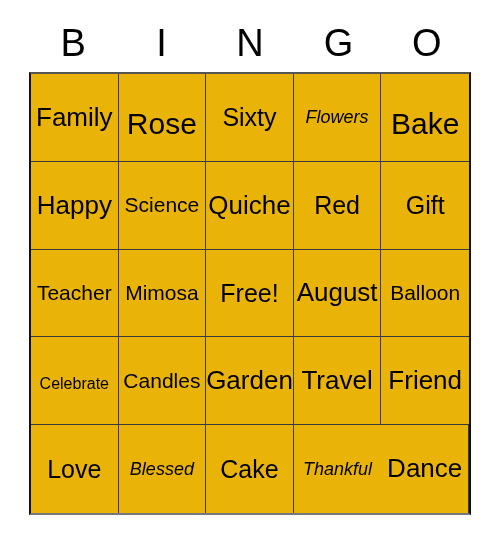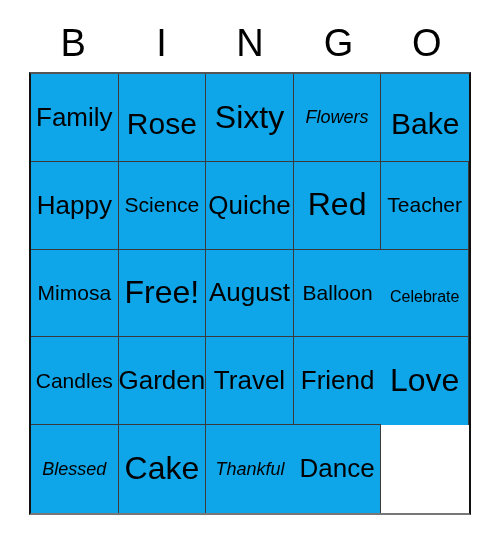--- a/index.html
+++ b/index.html
@@ -58,34 +58,34 @@
     background: #ffffff;
   }
   .cell {
     box-sizing: border-box;
     border-right: 1px solid #3a3a3a;
     border-bottom: 1px solid #3a3a3a;
     display: flex;
     align-items: center;
     justify-content: center;
     overflow: hidden;
-    background: #0ea5e9;
+    background: #eab308;
     padding: 0 8px;
   }
   .cell.col-last { border-right: none; }
   .cell.row-last { border-bottom: none; }
   .cell-text {
     display: block;
     text-align: center;
     line-height: 1.05;
     white-space: nowrap;
     color: #000000;
   }
   
-  .fs-xl   { font-size: 32px; }
+  .fs-xl   { font-size: 25px; }
   .fs-lg   { font-size: 30px; margin-top: 12px; }
   .fs-md   { font-size: 26px; }
   .fs-sm   { font-size: 21px; }
   .fs-xs   { font-size: 18px; font-style: italic; }
   .fs-xxs  { font-size: 16px; margin-top: 8px; }
 </style>
 </head>
 <body>
 
 <div id="card">
@@ -118,20 +118,23 @@
         <span class="cell-text fs-md">Happy</span>
       </div>
       <div class="cell">
         <span class="cell-text fs-sm">Science</span>
       </div>
       <div class="cell">
         <span class="cell-text fs-md">Quiche</span>
       </div>
       <div class="cell">
         <span class="cell-text fs-xl">Red</span>
+      </div>
+      <div class="cell col-last">
+        <span class="cell-text fs-xl">Gift</span>
       </div>
       <div class="cell">
         <span class="cell-text fs-sm">Teacher</span>
       </div>
       <div class="cell">
         <span class="cell-text fs-sm">Mimosa</span>
       </div>
       <div class="cell">
         <span class="cell-text fs-xl">Free!</span>
       </div>

